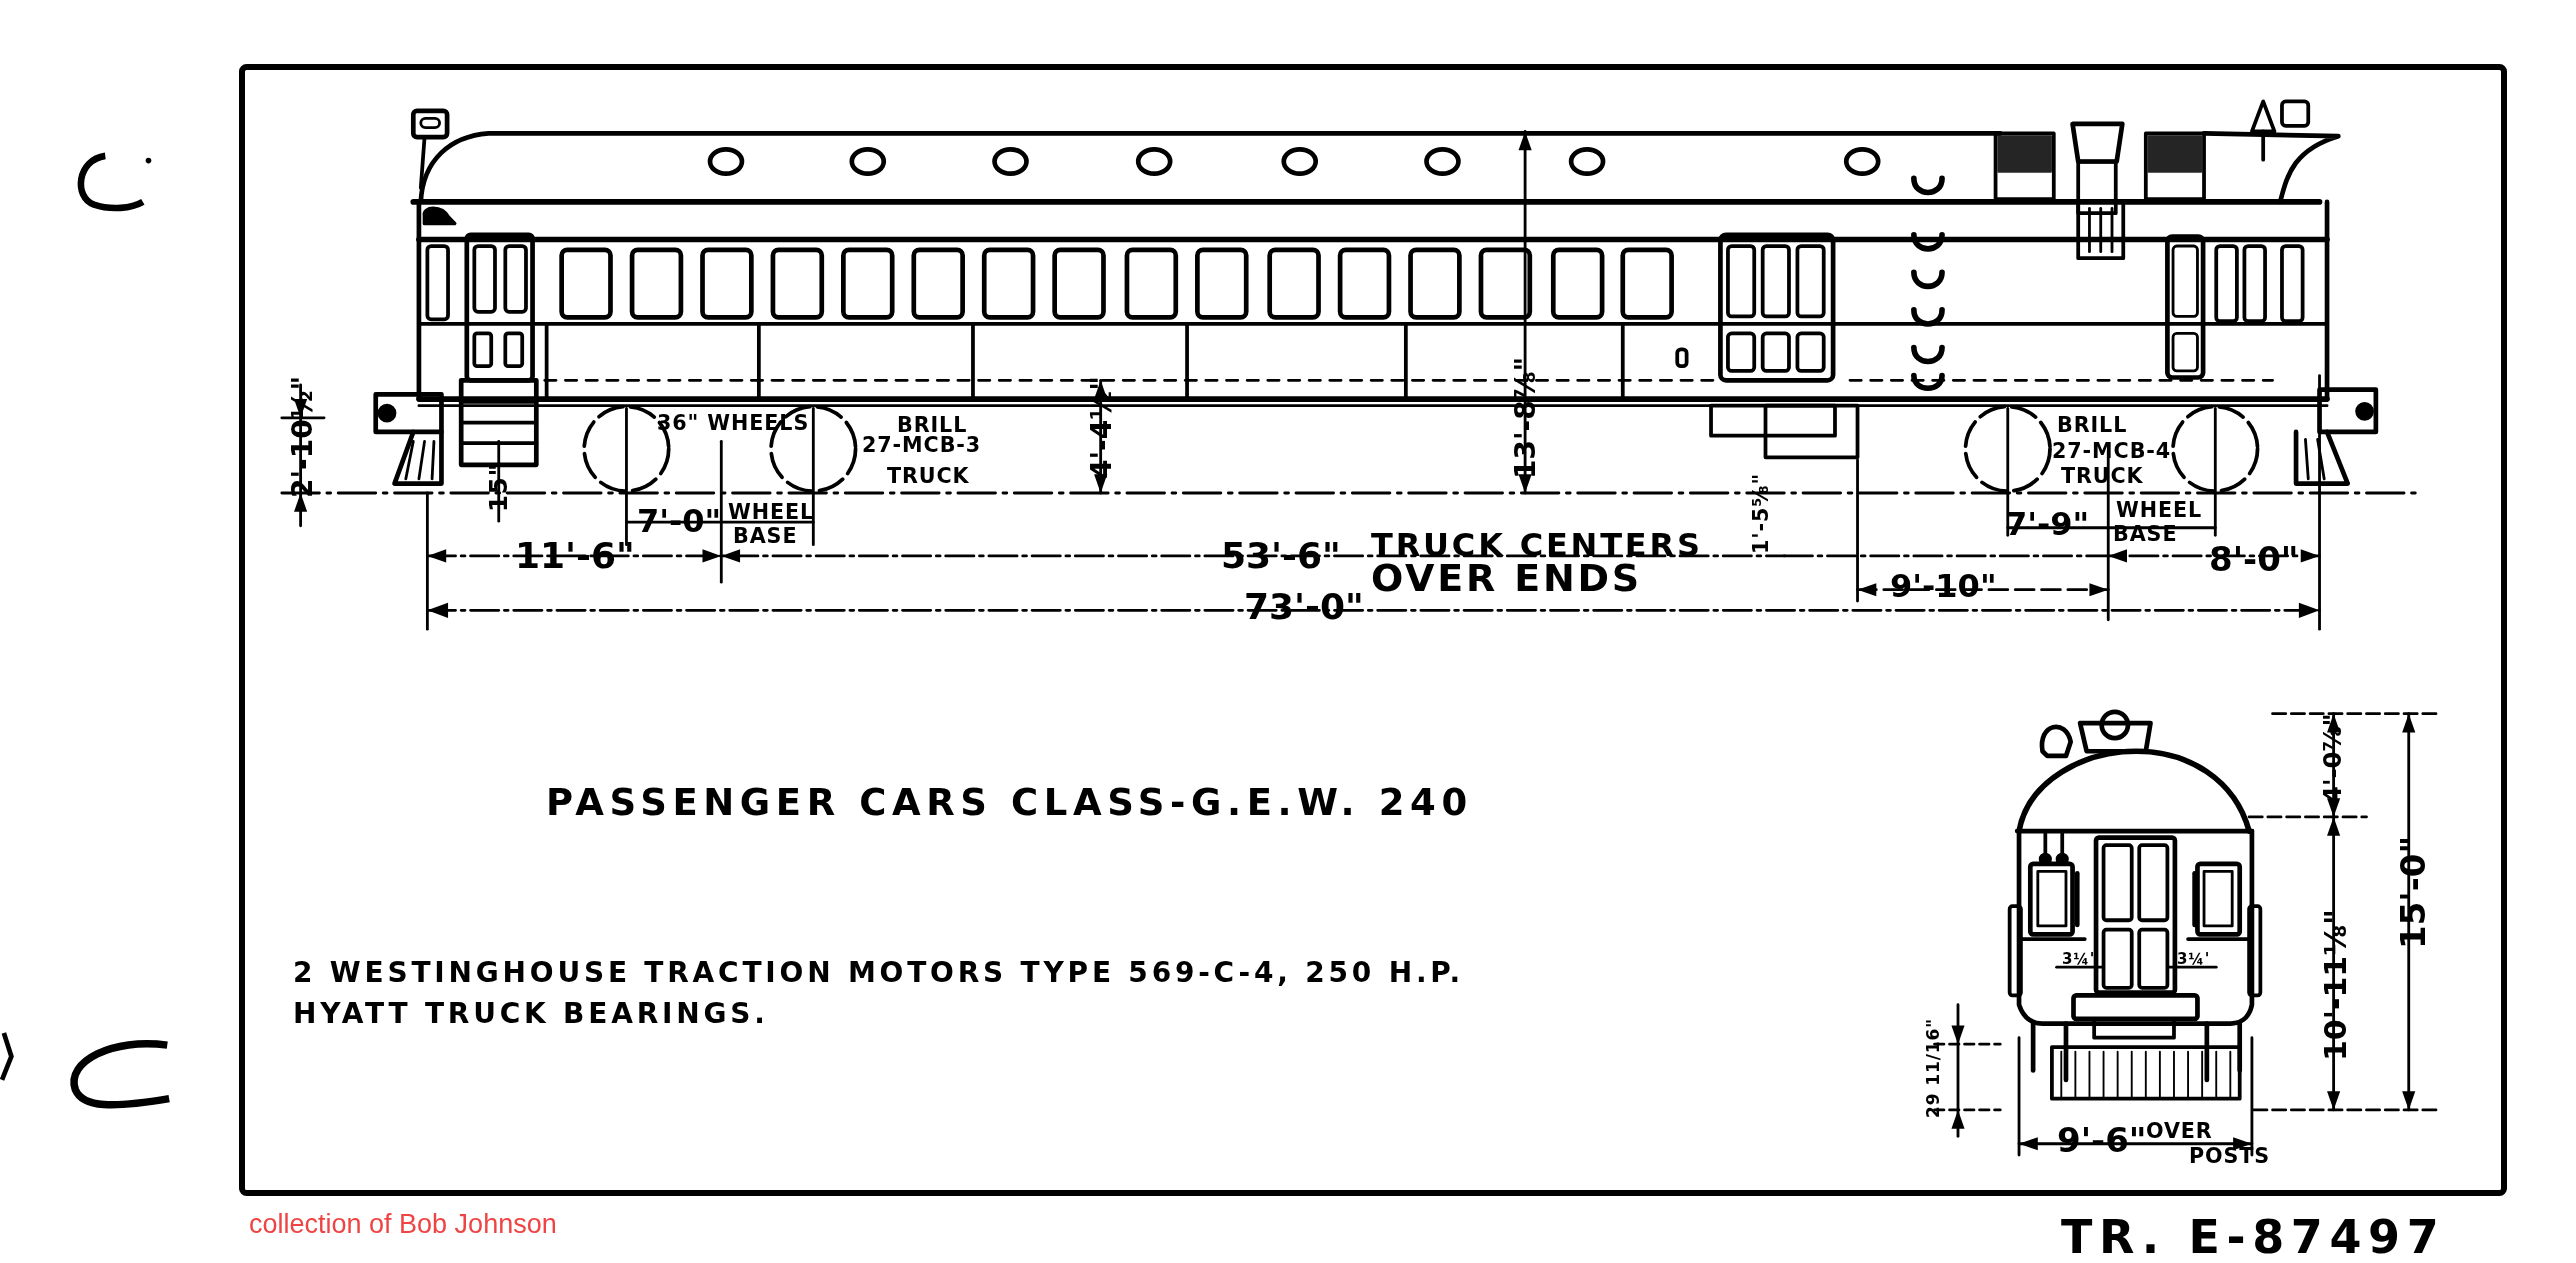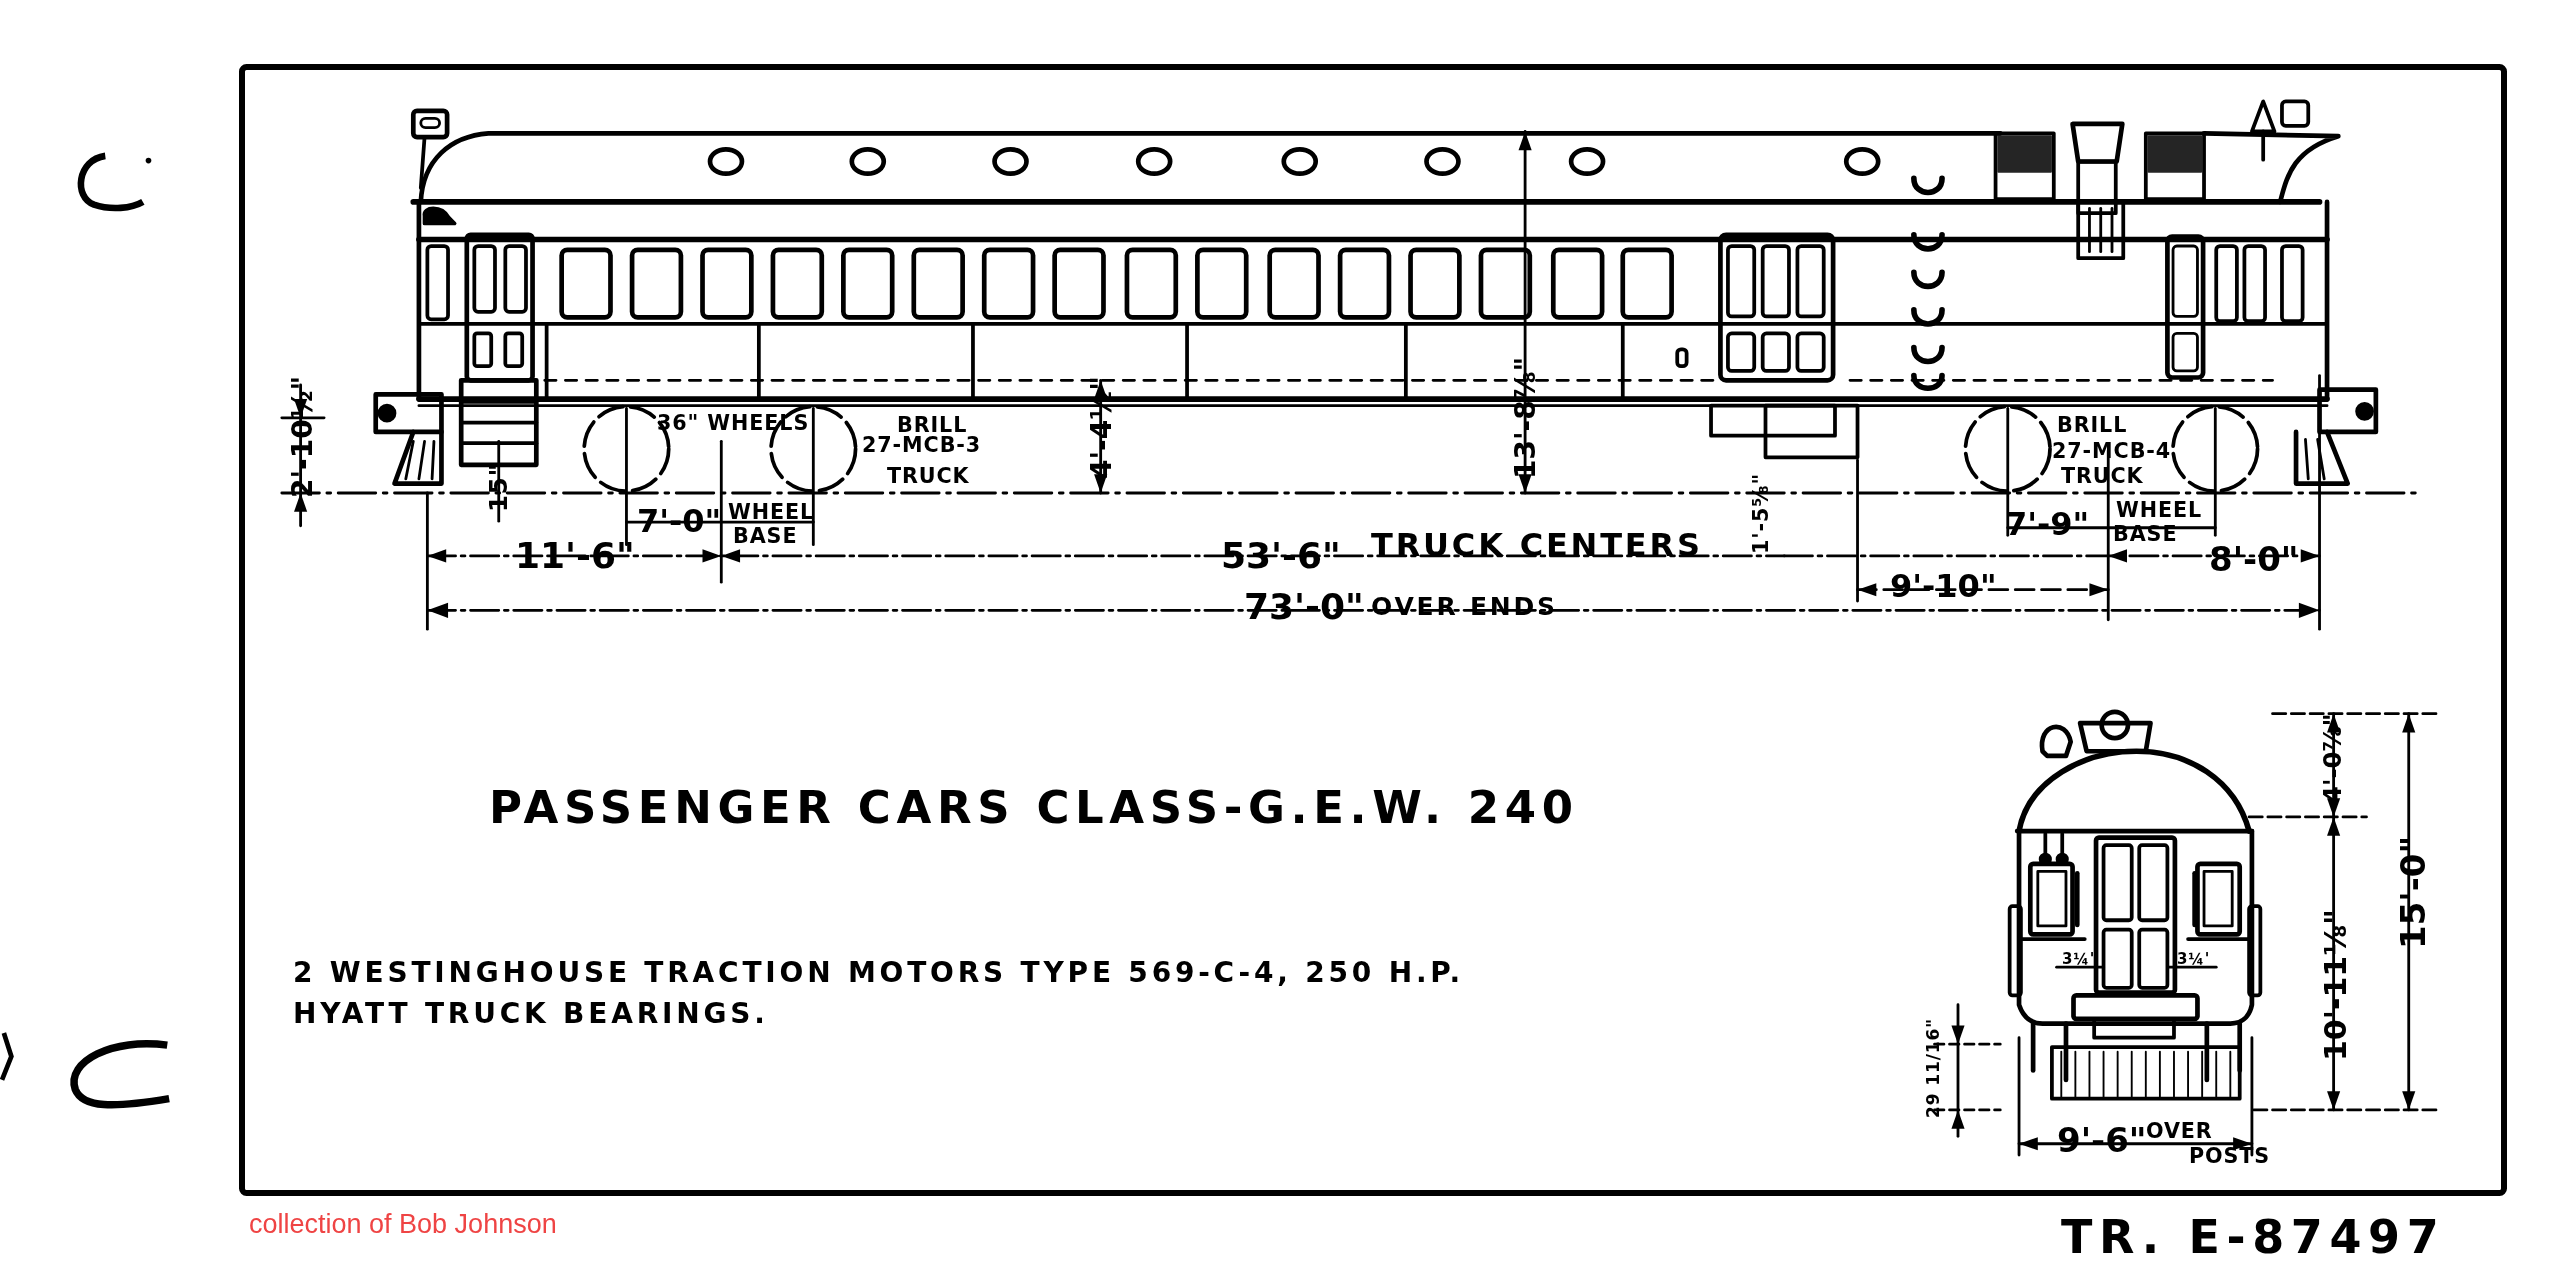--- a/index.html
+++ b/index.html
@@ -306,21 +306,21 @@
 <div class="abs dim-sm" style="left:728px;top:500px;">WHEEL</div>
 <div class="abs dim-sm" style="left:733px;top:524px;">BASE</div>
 <div class="abs dim-sm" style="left:657px;top:411px;">36" WHEELS</div>
 <div class="abs dim-sm" style="left:897px;top:413px;">BRILL</div>
 <div class="abs dim-sm" style="left:862px;top:433px;">27-MCB-3</div>
 <div class="abs dim-sm" style="left:887px;top:464px;">TRUCK</div>
 
 <div class="abs dim" style="left:1221px;top:535px;">53'-6"</div>
 <div class="abs hand" style="left:1371px;top:526px;font-size:32px;text-align:right;">TRUCK CENTERS</div>
 <div class="abs dim" style="left:1244px;top:586px;">73'-0"</div>
-<div class="abs hand" style="left:1371px;top:592px;font-size:25px;">OVER ENDS</div>
+<div class="abs hand" style="left:1371px;top:556px;font-size:38px;">OVER ENDS</div>
 
 <div class="abs dim" style="left:1890px;top:567px;font-size:32px;">9'-10"</div>
 <div class="abs dim" style="left:2005px;top:505px;font-size:32px;">7'-9"</div>
 <div class="abs dim-sm" style="left:2116px;top:498px;">WHEEL</div>
 <div class="abs dim-sm" style="left:2113px;top:522px;">BASE</div>
 <div class="abs dim" style="left:2209px;top:539px;font-size:34px;">8'-0"</div>
 <div class="abs dim-sm" style="left:2057px;top:413px;">BRILL</div>
 <div class="abs dim-sm" style="left:2052px;top:439px;">27-MCB-4</div>
 <div class="abs dim-sm" style="left:2061px;top:464px;">TRUCK</div>
 
@@ -333,19 +333,19 @@
 <div class="abs dim" style="left:2057px;top:1120px;font-size:34px;">9'-6"</div>
 <div class="abs dim-sm" style="left:2146px;top:1119px;text-align:center;">OVER</div>
 <div class="abs dim-sm" style="left:2144px;top:1144px;margin-left:45px;">POSTS</div>
 <div class="abs dim rot" style="left:2393px;top:949px;font-size:34px;">15'-0"</div>
 <div class="abs dim rot" style="left:2318px;top:1061px;font-size:30px;">10'-11⅛"</div>
 <div class="abs dim rot" style="left:2318px;top:803px;font-size:24.4px;">4'-0⅞"</div>
 <div class="abs dim-sm rot" style="left:1923px;top:1118px;font-size:17px;">29 11/16"</div>
 <div class="abs dim-sm" style="left:2062px;top:950px;font-size:15px;">3¼'</div>
 <div class="abs dim-sm" style="left:2177px;top:950px;font-size:15px;">3¼'</div>
 
-<div class="abs hand" style="left:489px;top:781px;font-size:45px;letter-spacing:5.6px;">PASSENGER CARS CLASS-G.E.W. 240</div>
+<div class="abs hand" style="left:546px;top:781px;font-size:37px;letter-spacing:5.6px;">PASSENGER CARS CLASS-G.E.W. 240</div>
 <div class="abs hand" style="left:293px;top:956px;font-size:28px;letter-spacing:3.8px;">2 WESTINGHOUSE TRACTION MOTORS TYPE 569-C-4, 250 H.P.</div>
 <div class="abs hand" style="left:293px;top:997px;font-size:28px;letter-spacing:3.8px;">HYATT TRUCK BEARINGS.</div>
 
 <div class="abs caption" style="left:249px;top:1209px;">collection of Bob Johnson</div>
 <div class="abs hand" style="left:2061px;top:1210px;font-size:46px;letter-spacing:6.6px;">TR. E-87497</div>
 
 
 </body></html>

